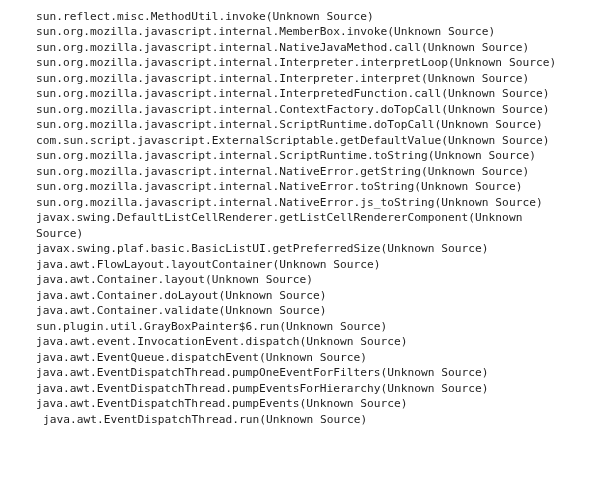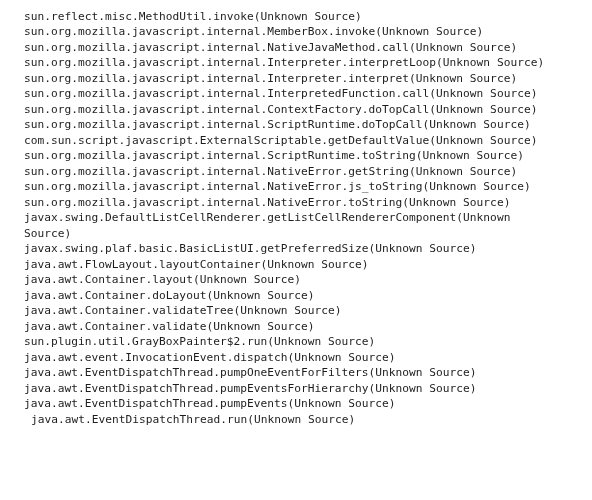--- a/index.html
+++ b/index.html
@@ -12,21 +12,21 @@
     width: 592px;
     height: 500px;
     overflow: hidden;
     font-family: "DejaVu Sans Mono", "Liberation Mono", monospace;
   }
   #stacktrace-panel {
     width: 592px;
     height: 500px;
     box-sizing: border-box;
     background: #ffffff;
-    padding: 9px 30px 0 24px;
+    padding: 9px 30px 0 36px;
     overflow: hidden;
   }
   .trace-line {
     font-family: "DejaVu Sans Mono", "Liberation Mono", monospace;
     font-size: 11.2px;
     line-height: 15.48px;
     color: #1d1d1d;
     white-space: pre;
     letter-spacing: 0.02px;
     -webkit-font-smoothing: none;
@@ -46,29 +46,29 @@
     <div class="trace-line">sun.org.mozilla.javascript.internal.MemberBox.invoke(Unknown Source)</div>
     <div class="trace-line">sun.org.mozilla.javascript.internal.NativeJavaMethod.call(Unknown Source)</div>
     <div class="trace-line">sun.org.mozilla.javascript.internal.Interpreter.interpretLoop(Unknown Source)</div>
     <div class="trace-line">sun.org.mozilla.javascript.internal.Interpreter.interpret(Unknown Source)</div>
     <div class="trace-line">sun.org.mozilla.javascript.internal.InterpretedFunction.call(Unknown Source)</div>
     <div class="trace-line">sun.org.mozilla.javascript.internal.ContextFactory.doTopCall(Unknown Source)</div>
     <div class="trace-line">sun.org.mozilla.javascript.internal.ScriptRuntime.doTopCall(Unknown Source)</div>
     <div class="trace-line">com.sun.script.javascript.ExternalScriptable.getDefaultValue(Unknown Source)</div>
     <div class="trace-line">sun.org.mozilla.javascript.internal.ScriptRuntime.toString(Unknown Source)</div>
     <div class="trace-line">sun.org.mozilla.javascript.internal.NativeError.getString(Unknown Source)</div>
+    <div class="trace-line">sun.org.mozilla.javascript.internal.NativeError.toString(Unknown Source)</div>
     <div class="trace-line">sun.org.mozilla.javascript.internal.NativeError.js_toString(Unknown Source)</div>
-    <div class="trace-line">sun.org.mozilla.javascript.internal.NativeError.toString(Unknown Source)</div>
     <div class="trace-line">javax.swing.DefaultListCellRenderer.getListCellRendererComponent(Unknown</div>
     <div class="trace-line">Source)</div>
     <div class="trace-line">javax.swing.plaf.basic.BasicListUI.getPreferredSize(Unknown Source)</div>
     <div class="trace-line">java.awt.FlowLayout.layoutContainer(Unknown Source)</div>
     <div class="trace-line">java.awt.Container.layout(Unknown Source)</div>
     <div class="trace-line">java.awt.Container.doLayout(Unknown Source)</div>
-    <div class="trace-line">java.awt.Container.validateTree(Unknown Source)</div>
     <div class="trace-line">java.awt.Container.validate(Unknown Source)</div>
-    <div class="trace-line">sun.plugin.util.GrayBoxPainter$2.run(Unknown Source)</div>
+    <div class="trace-line">sun.plugin.util.GrayBoxPainter$6.run(Unknown Source)</div>
     <div class="trace-line">java.awt.event.InvocationEvent.dispatch(Unknown Source)</div>
+    <div class="trace-line">java.awt.EventQueue.dispatchEvent(Unknown Source)</div>
     <div class="trace-line">java.awt.EventDispatchThread.pumpOneEventForFilters(Unknown Source)</div>
     <div class="trace-line">java.awt.EventDispatchThread.pumpEventsForHierarchy(Unknown Source)</div>
     <div class="trace-line">java.awt.EventDispatchThread.pumpEvents(Unknown Source)</div>
     <div class="trace-line indent-1">java.awt.EventDispatchThread.run(Unknown Source)</div>
   </div>
 
 </body></html>

